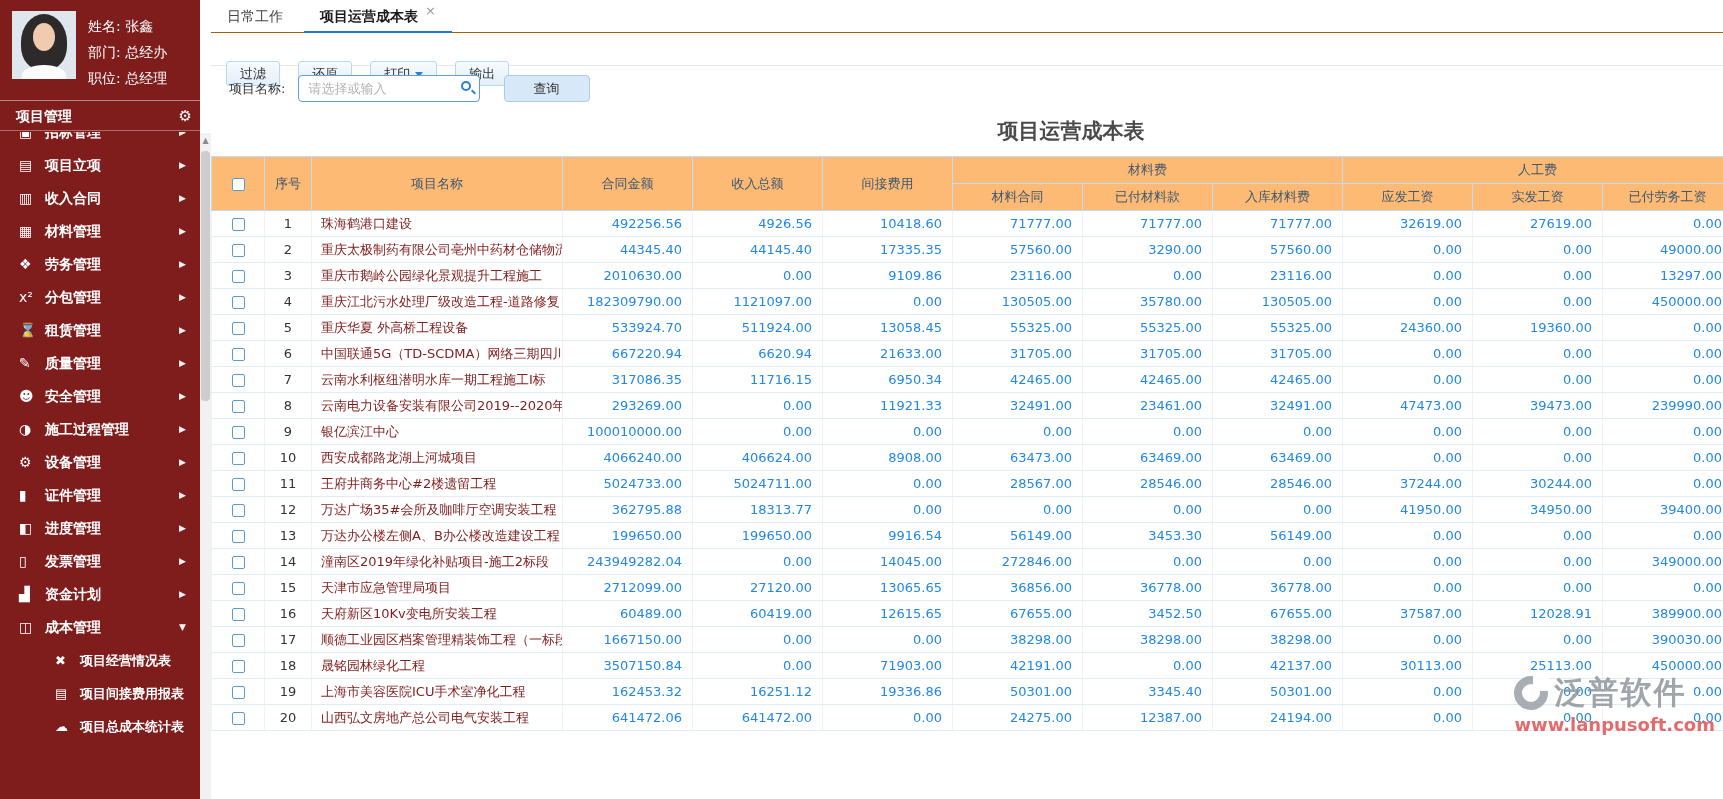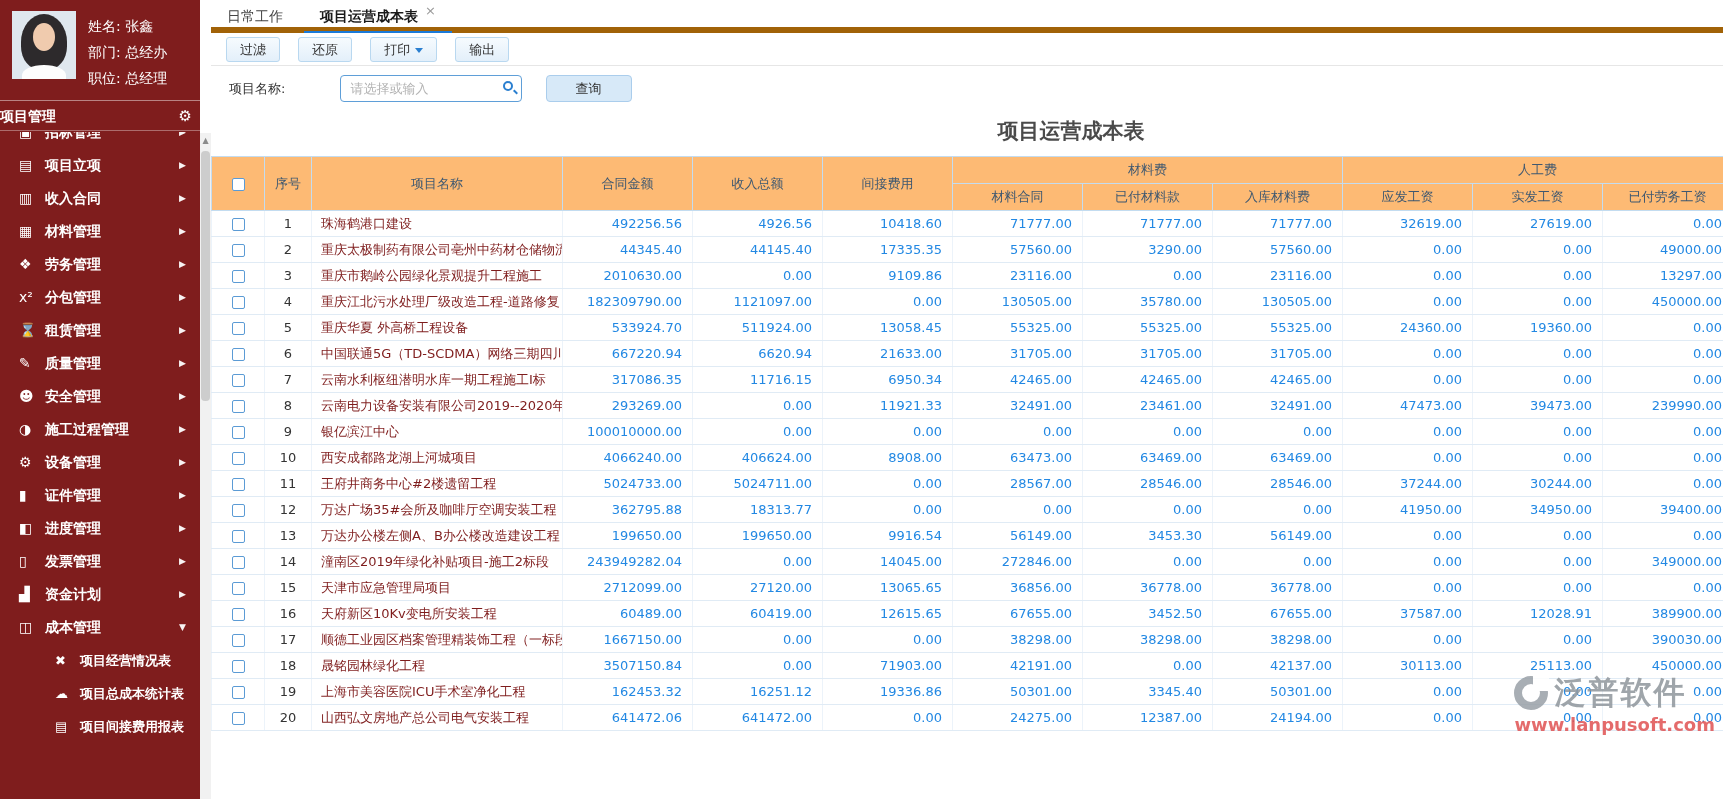--- a/index.html
+++ b/index.html
@@ -15,21 +15,21 @@
     background:#dfe7ee; overflow:hidden; }
   .avatar .hair { position:absolute; left:9px; top:3px; width:46px; height:56px;
     background:#2d2a2c; border-radius:50% 50% 42% 42%; }
   .avatar .face { position:absolute; left:21px; top:12px; width:22px; height:28px;
     background:#f0cbae; border-radius:50%; }
   .avatar .shirt { position:absolute; left:10px; bottom:-6px; width:44px; height:20px;
     background:#fdfdfd; border-radius:50% 50% 0 0; }
   .profile-info { position:absolute; left:88px; top:13px; font-size:14px; line-height:26px; white-space:nowrap; }
   .side-header { position:relative; height:31px; line-height:30px;
     border-top:1px solid rgba(255,255,255,.45); border-bottom:1px solid rgba(255,255,255,.35);
-    font-weight:bold; font-size:14px; }
+    font-weight:bold; font-size:14px; padding-left:16px; }
   .gear { position:absolute; right:8px; top:0; font-size:15px; cursor:pointer; }
   .side-menu-wrap { position:absolute; top:132px; bottom:0; left:0; right:0; overflow:hidden; }
   .side-menu { margin-top:-16px; }
   .m-item { position:relative; height:33px; line-height:33px; padding-left:19px;
     font-size:14px; font-weight:600; cursor:pointer; white-space:nowrap; }
   .m-item .ico { display:inline-block; width:26px; font-size:14px; font-weight:normal; }
   .m-item .arr { position:absolute; right:14px; top:0; font-size:9px; opacity:.95; }
   .s-item { position:relative; height:33px; line-height:33px; padding-left:55px;
     font-size:13px; font-weight:600; cursor:pointer; white-space:nowrap; }
   .s-item .ico { display:inline-block; width:25px; font-size:13px; font-weight:normal; }
@@ -37,38 +37,38 @@
   
   .vscroll { position:absolute; left:200px; top:133px; bottom:0; width:11px;
     background:#f1f1f1; z-index:4; }
   .vscroll .up { display:block; width:11px; height:16px; text-align:center;
     font-size:8px; color:#8a8a8a; line-height:16px; cursor:pointer; }
   .vscroll .thumb { position:absolute; top:18px; left:1px; width:9px; height:250px;
     background:#cdcdcd; border-radius:4px; cursor:pointer; }
 
   
   .main { position:absolute; left:211px; top:0; right:0; bottom:0; }
-  .tabbar { position:relative; height:33px; border-bottom:6px solid #a16207; background:#fff; }
+  .tabbar { position:relative; height:33px; border-bottom:1px solid #a16207; background:#fff; }
   .tab { display:inline-block; height:33px; line-height:32px; padding:0 16px;
     font-size:14px; color:#444; cursor:pointer; vertical-align:top; }
   .tab.active { color:#1a1a1a; font-weight:bold; border-bottom:2px solid #1a7ad9; }
   .tab .close { font-weight:normal; color:#999; font-size:13px; margin-left:7px;
     position:relative; top:-6px; cursor:pointer; }
   .toolbar { position:relative; height:33px; padding:4px 0 0 2px; border-bottom:1px solid #e6e6e6; }
   .btn { display:inline-block; height:25px; line-height:23px; padding:0 13px; margin-left:13px;
     background:linear-gradient(#f6fbfe,#e3effa); border:1px solid #b9d8f0; border-radius:3px;
-    font-size:13px; color:#333; cursor:pointer; }
+    font-size:13px; color:#333; cursor:pointer;margin-top:24px; }
   .caret { display:inline-block; width:0; height:0; margin-left:5px; vertical-align:middle;
     border-left:4px solid transparent; border-right:4px solid transparent; border-top:5px solid #2a7fd0; }
   .searchrow { position:relative; height:40px; padding-top:9px; }
   .search-label { display:inline-block; margin-left:18px; font-size:13px; color:#333; vertical-align:middle; }
   .search-box { position:relative; display:inline-block; vertical-align:middle; margin-left:8px; }
   .search-box input { width:182px; height:27px; border:1px solid #5f9fd8; border-radius:4px;
     padding:0 28px 0 9px; font-size:13px; color:#333; outline:none;
-    font-family:"DejaVu Sans","Liberation Sans",sans-serif;margin-left:42px; }
+    font-family:"DejaVu Sans","Liberation Sans",sans-serif; }
   .search-box input::placeholder { color:#b3b3b3; }
   .mag { position:absolute; right:9px; top:6px; width:10px; height:10px;
     border:2px solid #2a7fd0; border-radius:50%; cursor:pointer; }
   .mag::after { content:""; position:absolute; left:8px; top:8px; width:5px; height:2px;
     background:#2a7fd0; transform:rotate(45deg); }
   .query-btn { display:inline-block; vertical-align:middle; margin-left:18px; width:86px; height:27px;
     line-height:25px; text-align:center; background:#d7e9f8; border:1px solid #aacdec;
     border-radius:4px; font-size:13px; color:#333; cursor:pointer; }
 
   
@@ -130,22 +130,22 @@
         <div class="m-item"><span class="ico">✎</span><span>质量管理</span><span class="arr">▶</span></div>
         <div class="m-item"><span class="ico">☻</span><span>安全管理</span><span class="arr">▶</span></div>
         <div class="m-item"><span class="ico">◑</span><span>施工过程管理</span><span class="arr">▶</span></div>
         <div class="m-item"><span class="ico">⚙</span><span>设备管理</span><span class="arr">▶</span></div>
         <div class="m-item"><span class="ico">▮</span><span>证件管理</span><span class="arr">▶</span></div>
         <div class="m-item"><span class="ico">◧</span><span>进度管理</span><span class="arr">▶</span></div>
         <div class="m-item"><span class="ico">▯</span><span>发票管理</span><span class="arr">▶</span></div>
         <div class="m-item"><span class="ico">▟</span><span>资金计划</span><span class="arr">▶</span></div>
         <div class="m-item"><span class="ico">◫</span><span>成本管理</span><span class="arr">▼</span></div>
         <div class="s-item"><span class="ico">✖</span><span>项目经营情况表</span></div>
+        <div class="s-item"><span class="ico">▤</span><span>项目间接费用报表</span></div>
         <div class="s-item"><span class="ico">☁</span><span>项目总成本统计表</span></div>
-        <div class="s-item"><span class="ico">▤</span><span>项目间接费用报表</span></div>
       </div>
   </div>
 </div>
 
 <div class="vscroll">
   <span class="up">▲</span>
   <span class="thumb"></span>
 </div>
 
 <div class="main">

